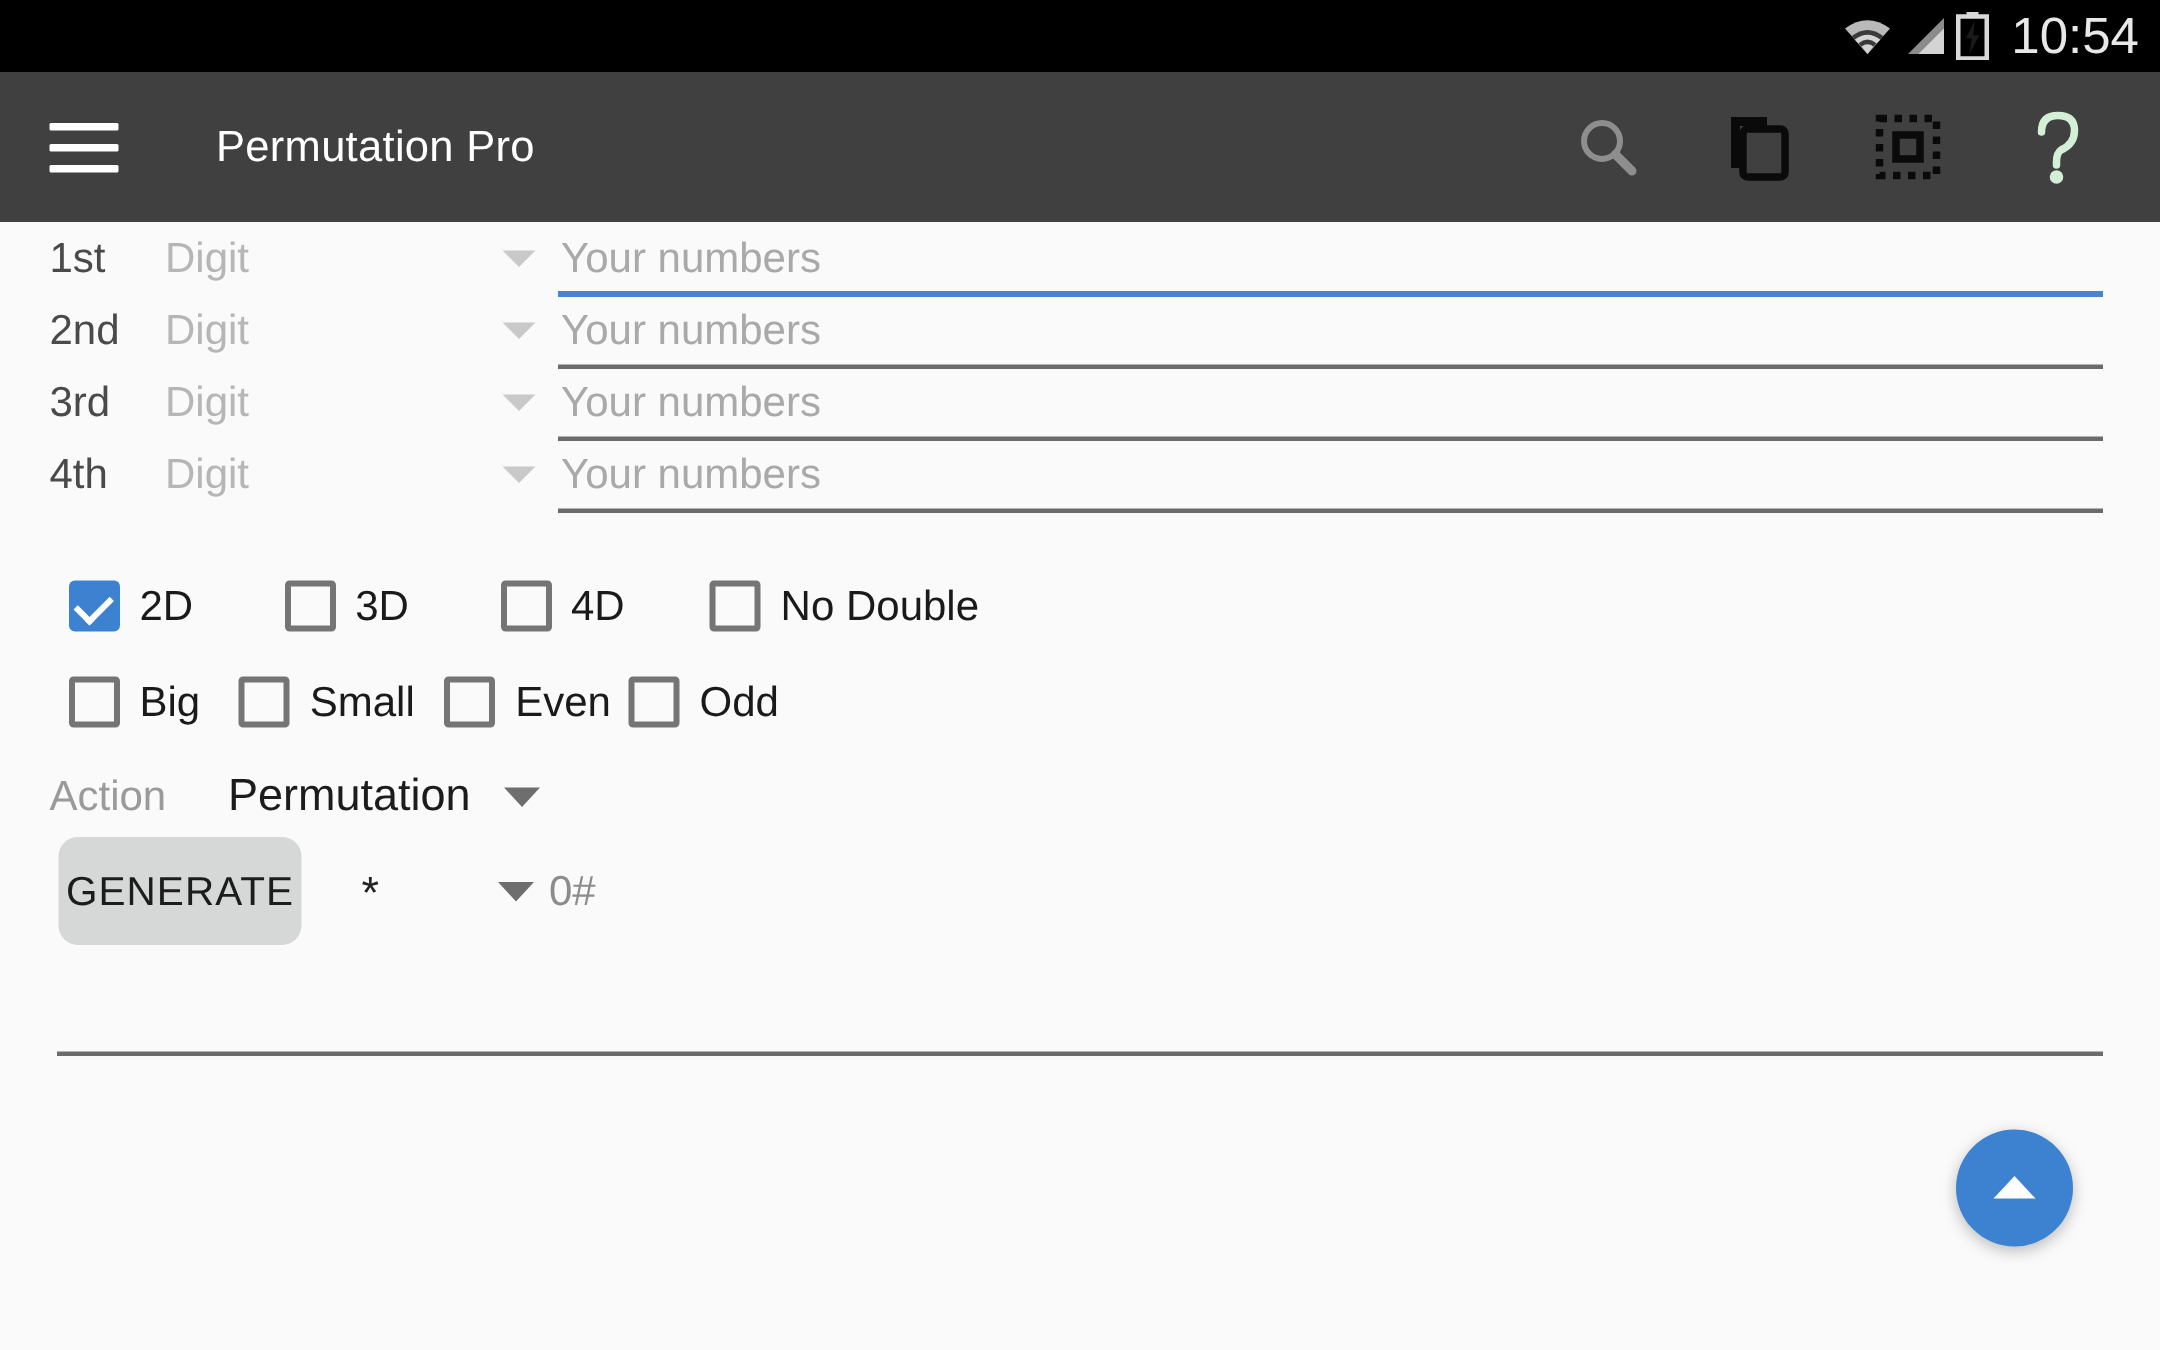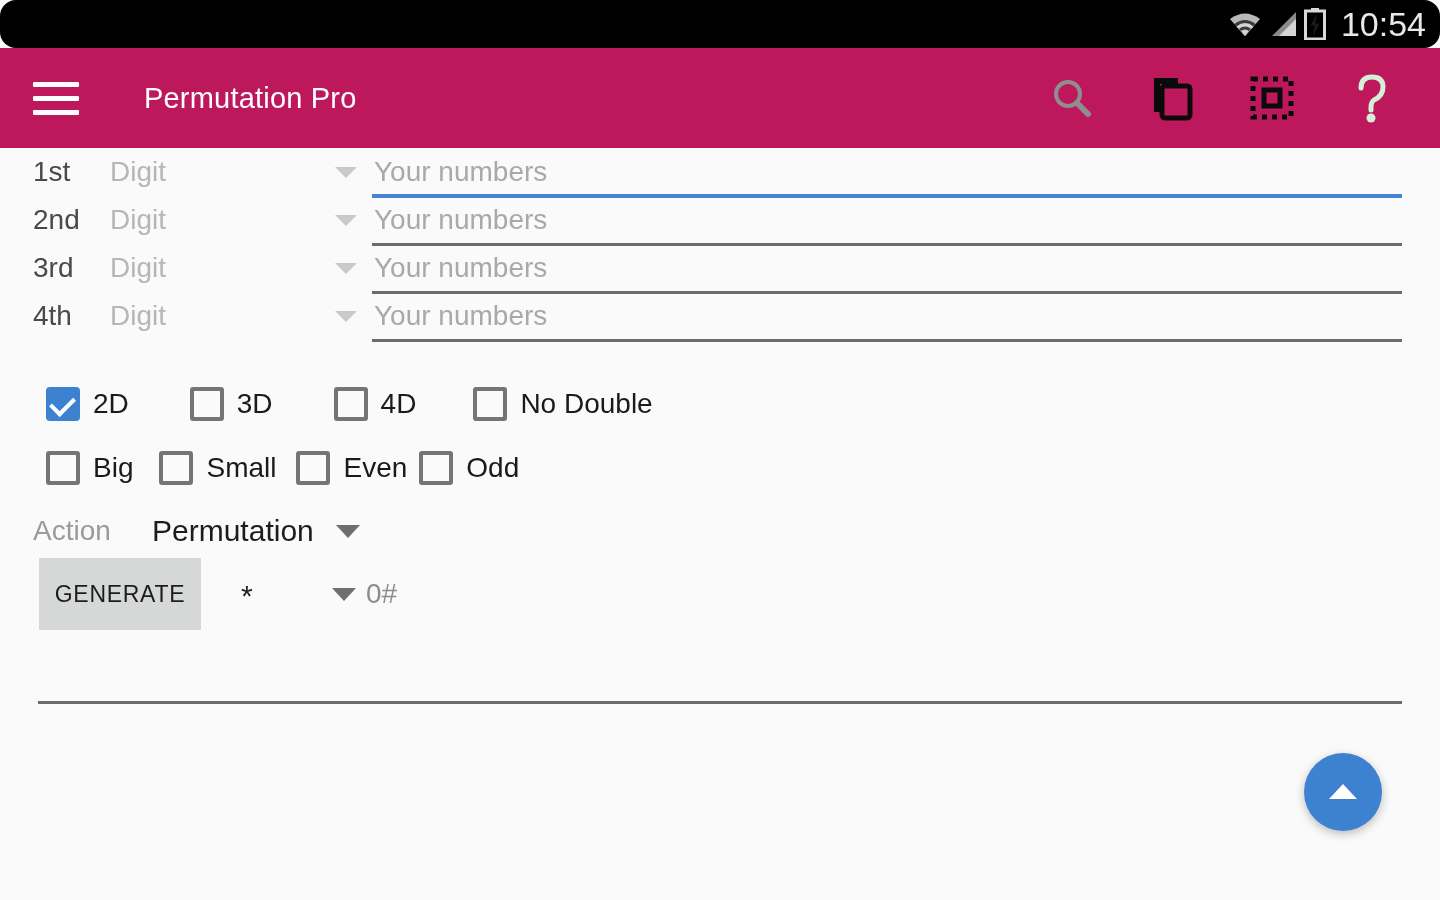--- a/index.html
+++ b/index.html
@@ -24,21 +24,20 @@
   .statusbar {
     position: absolute;
     top: 0; left: 0;
     width: 1440px;
     height: 48px;
     background: #000000;
     display: flex;
     align-items: center;
     justify-content: flex-end;
     padding-right: 14px;
-    border-radius: 16px;
   }
   .status-icons {
     display: flex;
     align-items: center;
     gap: 6px;
   }
   .wifi-icon { display: block; }
   .signal-icon { display: block; }
   .battery-icon { display: block; }
   .status-clock {
@@ -50,21 +49,21 @@
     line-height: 1;
     font-family: "Liberation Sans", sans-serif;
   }
 
   
   .toolbar {
     position: absolute;
     top: 48px; left: 0;
     width: 1440px;
     height: 100px;
-    background: #be185d;
+    background: #404040;
     display: flex;
     align-items: center;
   }
   .hamburger {
     width: 48px;
     height: 40px;
     margin-left: 33px;
     display: flex;
     flex-direction: column;
     justify-content: center;
@@ -259,23 +258,23 @@
   
   .genrow { position: absolute; left: 0; }
   .gen-btn {
     position: absolute;
     left: 39px;
     top: 0;
     width: 162px;
     height: 72px;
     background: #D6D7D7;
     border: none;
-    border-radius: 0;
+    border-radius: 13px;
     color: #1C1C1C;
-    font-size: 23px;
+    font-size: 27px;
     letter-spacing: 0.7px;
     font-family: "Liberation Sans", sans-serif;
     cursor: pointer;
   }
   .star-text {
     position: absolute;
     left: 241px;
     top: 23px;
     font-size: 30px;
     color: #222222;

